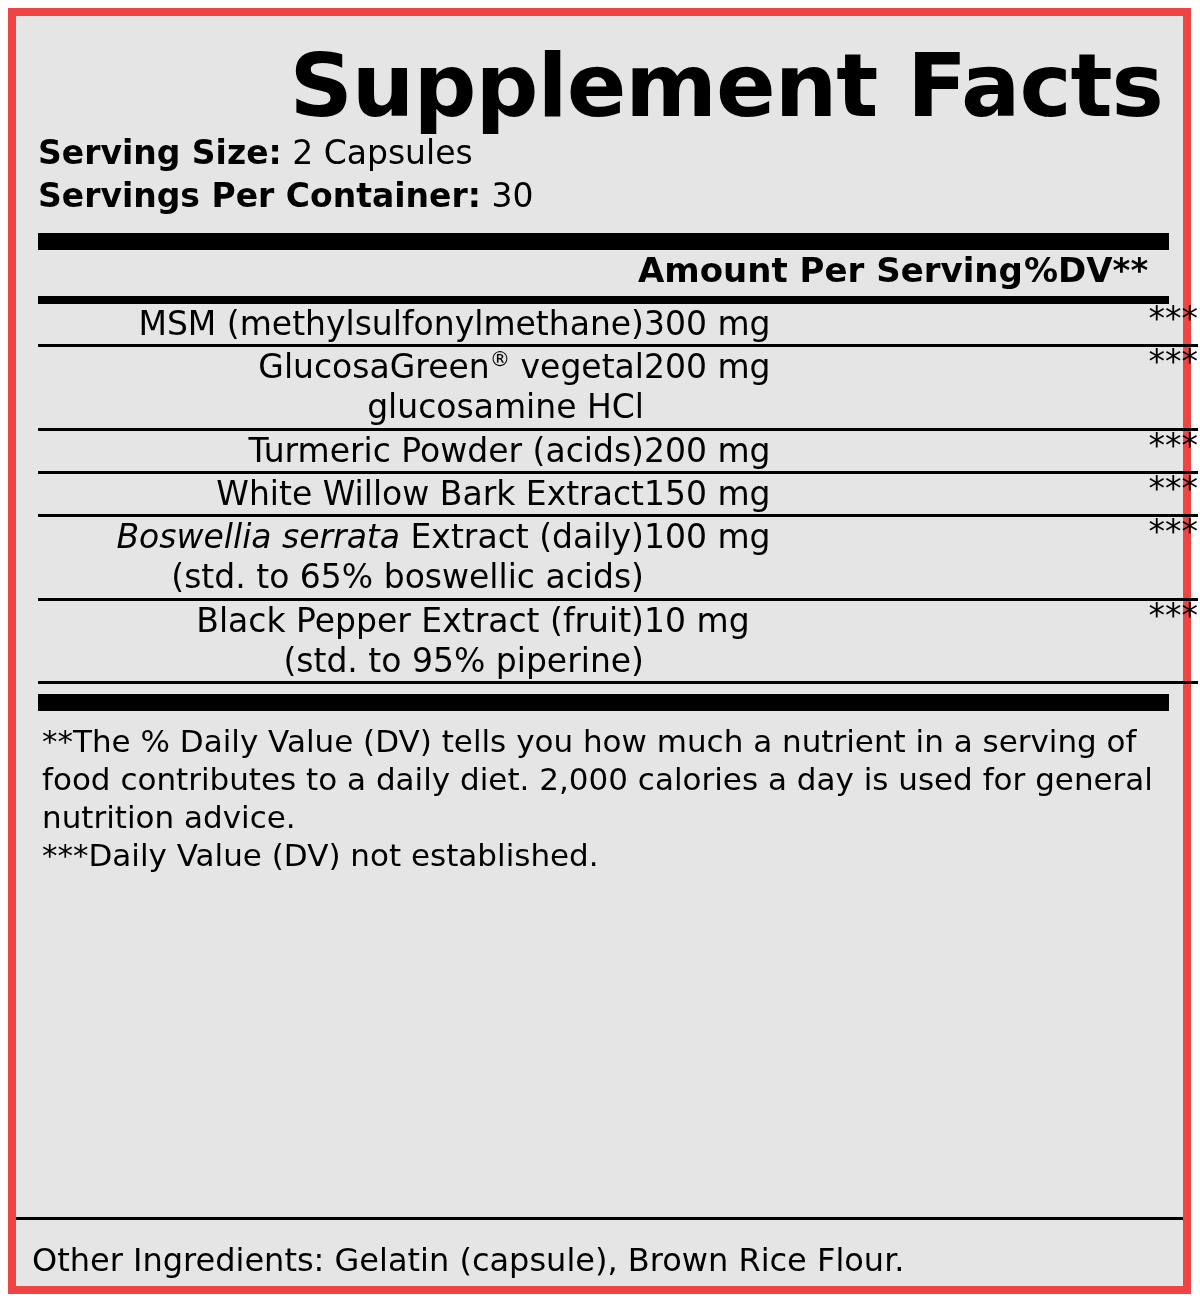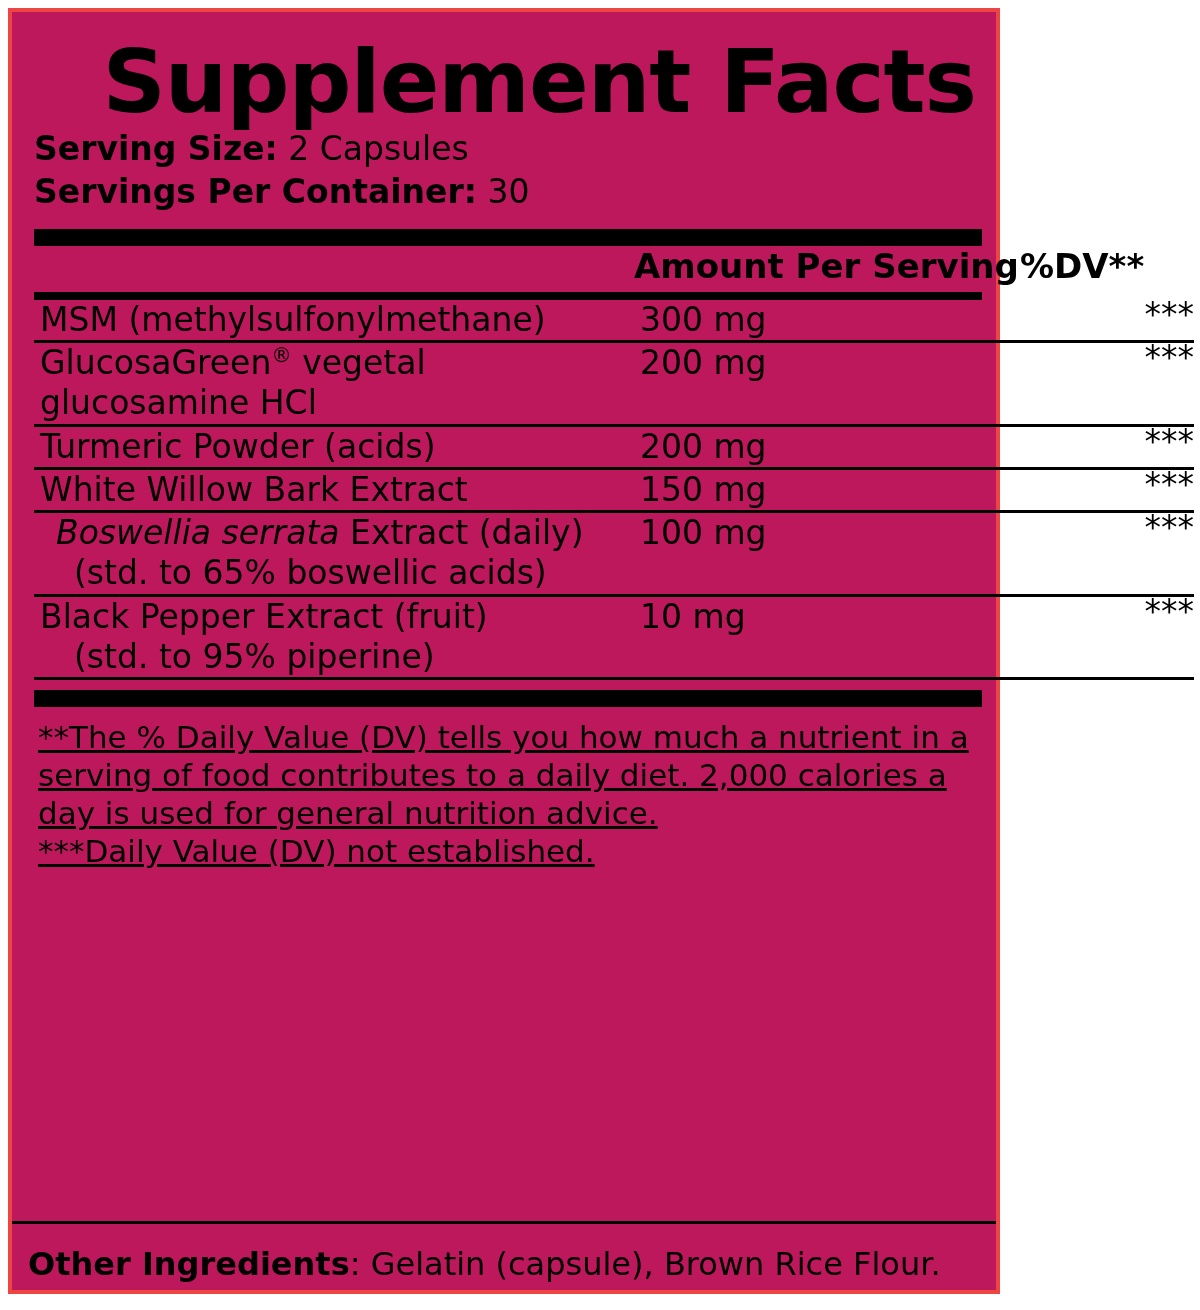--- a/index.html
+++ b/index.html
@@ -12,25 +12,25 @@
     height: 1310px;
     font-family: "DejaVu Sans", "Liberation Sans", sans-serif;
     color: #000000;
     -webkit-font-smoothing: antialiased;
   }
 
   .panel {
     position: absolute;
     left: 8px;
     top: 8px;
-    width: 992px;
+    width: 1183px;
     height: 1286px;
-    border: 4px solid #ef4444;
+    border: 8px solid #ef4444;
     box-sizing: border-box;
-    background: #be185d;
+    background: #e5e5e5;
   }
 
   .inner {
     position: absolute;
     left: 22px;
     top: 8px;
     right: 14px;
   }
 
   .title {
@@ -85,21 +85,21 @@
     padding: 6px 0 8px 0;
     white-space: nowrap;
   }
   .hdr-row td.col-dv { padding-left: 14px; }
 
   .nutrient-row td {
     font-size: 33px;
     padding: 12px 0 10px 0;
     line-height: 1.22;
   }
-  .nutrient-row td.col-name { text-align: left; padding-left: 6px; }
+  .nutrient-row td.col-name { text-align: right; padding-left: 6px; }
   .nutrient-row td.col-amount { white-space: nowrap; }
   .nutrient-row td.col-dv { text-align: right; padding-left: 14px; white-space: nowrap; font-size: 33px; }
 
   .dv-stars {
     display: inline-block;
     vertical-align: top;
     line-height: 0.9;
   }
 
   .sub {
@@ -118,31 +118,30 @@
     font-size: 0.62em;
     vertical-align: super;
     line-height: 0;
   }
 
   .footnotes {
     font-size: 31px;
     line-height: 1.22;
     margin-top: 12px;
     padding-left: 4px;
-    text-decoration: underline;
   }
   .footnotes p { margin: 0; }
 
   .other {
     font-size: 32px;
     line-height: 1.25;
     margin-top: 12px;
     padding-left: 2px;
   }
-  .other .lbl { font-weight: bold; }
+  .other .lbl { font-weight: normal; }
 </style>
 </head>
 <body>
 
 <div class="panel">
   <div class="inner">
 
     <div class="title">Supplement Facts</div>
 
     <div class="serving-line">

